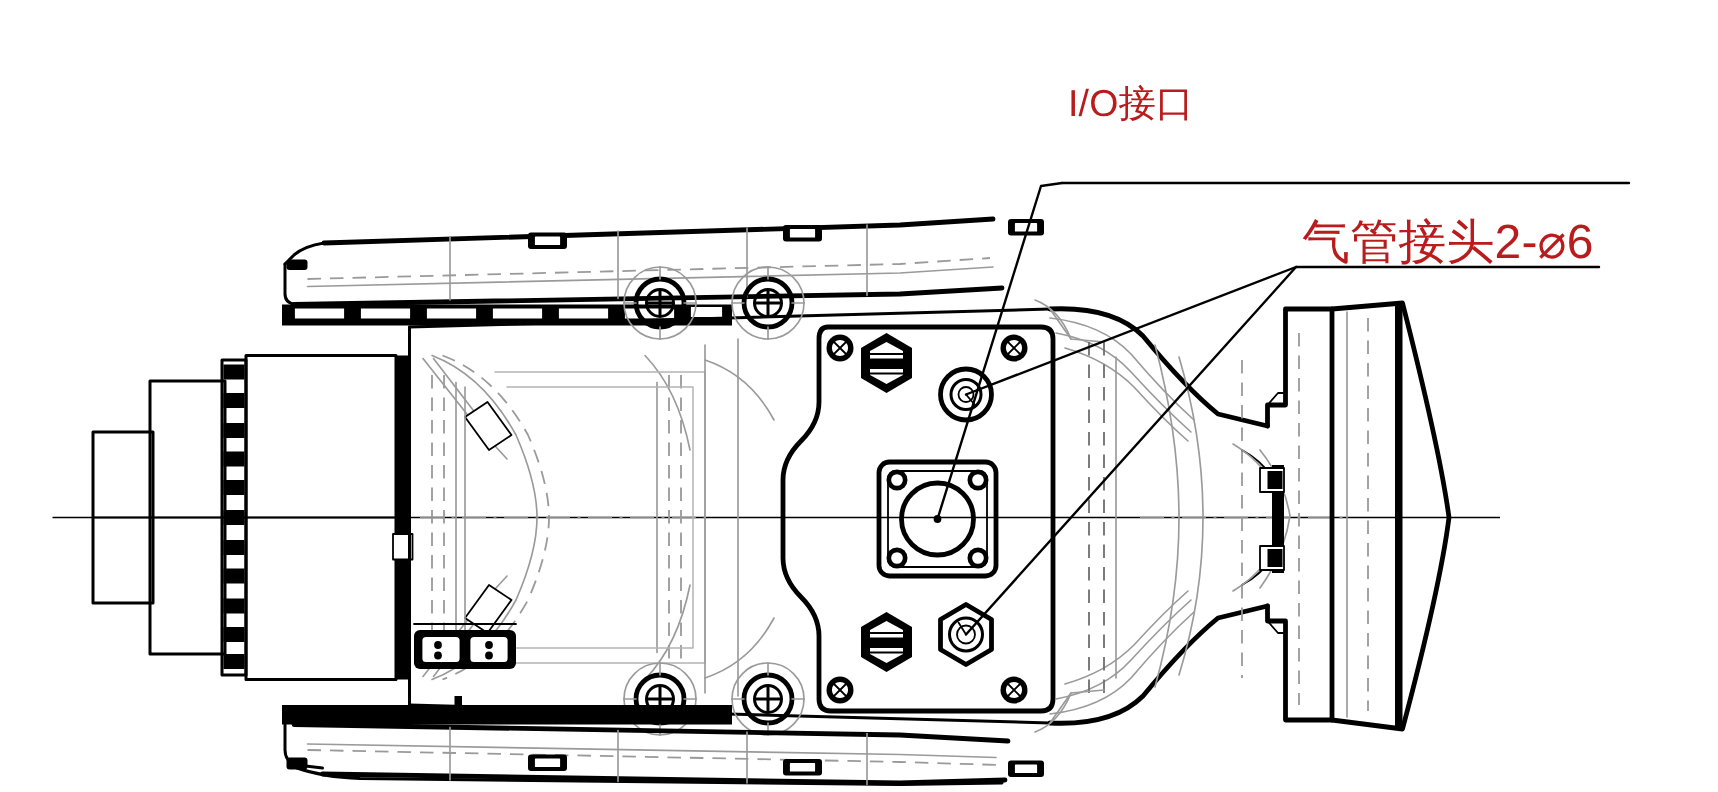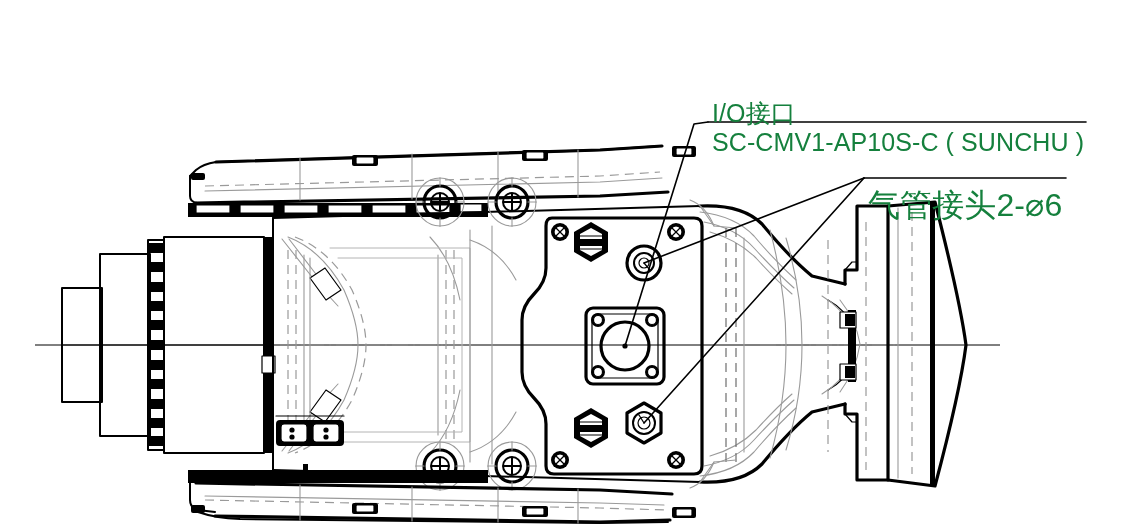--- a/index.html
+++ b/index.html
@@ -32,26 +32,25 @@
   .hidden-ln { fill: none; stroke: #9a9a9a; stroke-width: 1.2; stroke-dasharray: 9 6; stroke-linecap: butt; }
   .hidden-dk { fill: none; stroke: #6e6e6e; stroke-width: 1.2; stroke-dasharray: 9 6; stroke-linecap: butt; }
   .center-ln { fill: none; stroke: #000000; stroke-width: 1.0; stroke-linecap: butt; }
   .center-gy { fill: none; stroke: #8c8c8c; stroke-width: 1.0; stroke-dasharray: 16 5 2 5; stroke-linecap: butt; }
   .leader    { fill: none; stroke: #000000; stroke-width: 1.6; stroke-linecap: round; stroke-linejoin: round; }
   .solidblk  { fill: #000000; stroke: none; }
   .whitefill-thin { fill: #ffffff; stroke: #000000; stroke-width: 1.2; stroke-linejoin: round; }
   
   .anno {
     position: absolute;
-    color: #15803d;
+    color: #b91c1c;
     font-family: "Liberation Sans", "DejaVu Sans", sans-serif;
     white-space: nowrap;
     line-height: 1.16;
     letter-spacing: 0.1px;
-    margin-top: 44px;
   }
   #anno-io {
     left: 712px;
     top: 55px;
     font-size: 25px;
   }
   #anno-io .l1 { display: block; }
   #anno-io .l2 { display: block; }
   #anno-pneu {
     left: 868px;
@@ -461,20 +460,19 @@
 
       <line class="leader" x1="864" y1="178" x2="1066" y2="178"></line>
       <path class="leader" d="M 864 178 L 644 263"></path>
       <path class="leader" d="M 864 178 L 644 423"></path>
     </g>
 
   </svg>
 
   <div class="anno" id="anno-io">
     <span class="l1">I/O接口</span>
-    <span class="l2">SC-CMV1-AP10S-C ( SUNCHU )</span>
   </div>
 
   <div class="anno" id="anno-pneu">
     <span>气管接头2-⌀6</span>
   </div>
 
 </div>
 
 </body></html>

